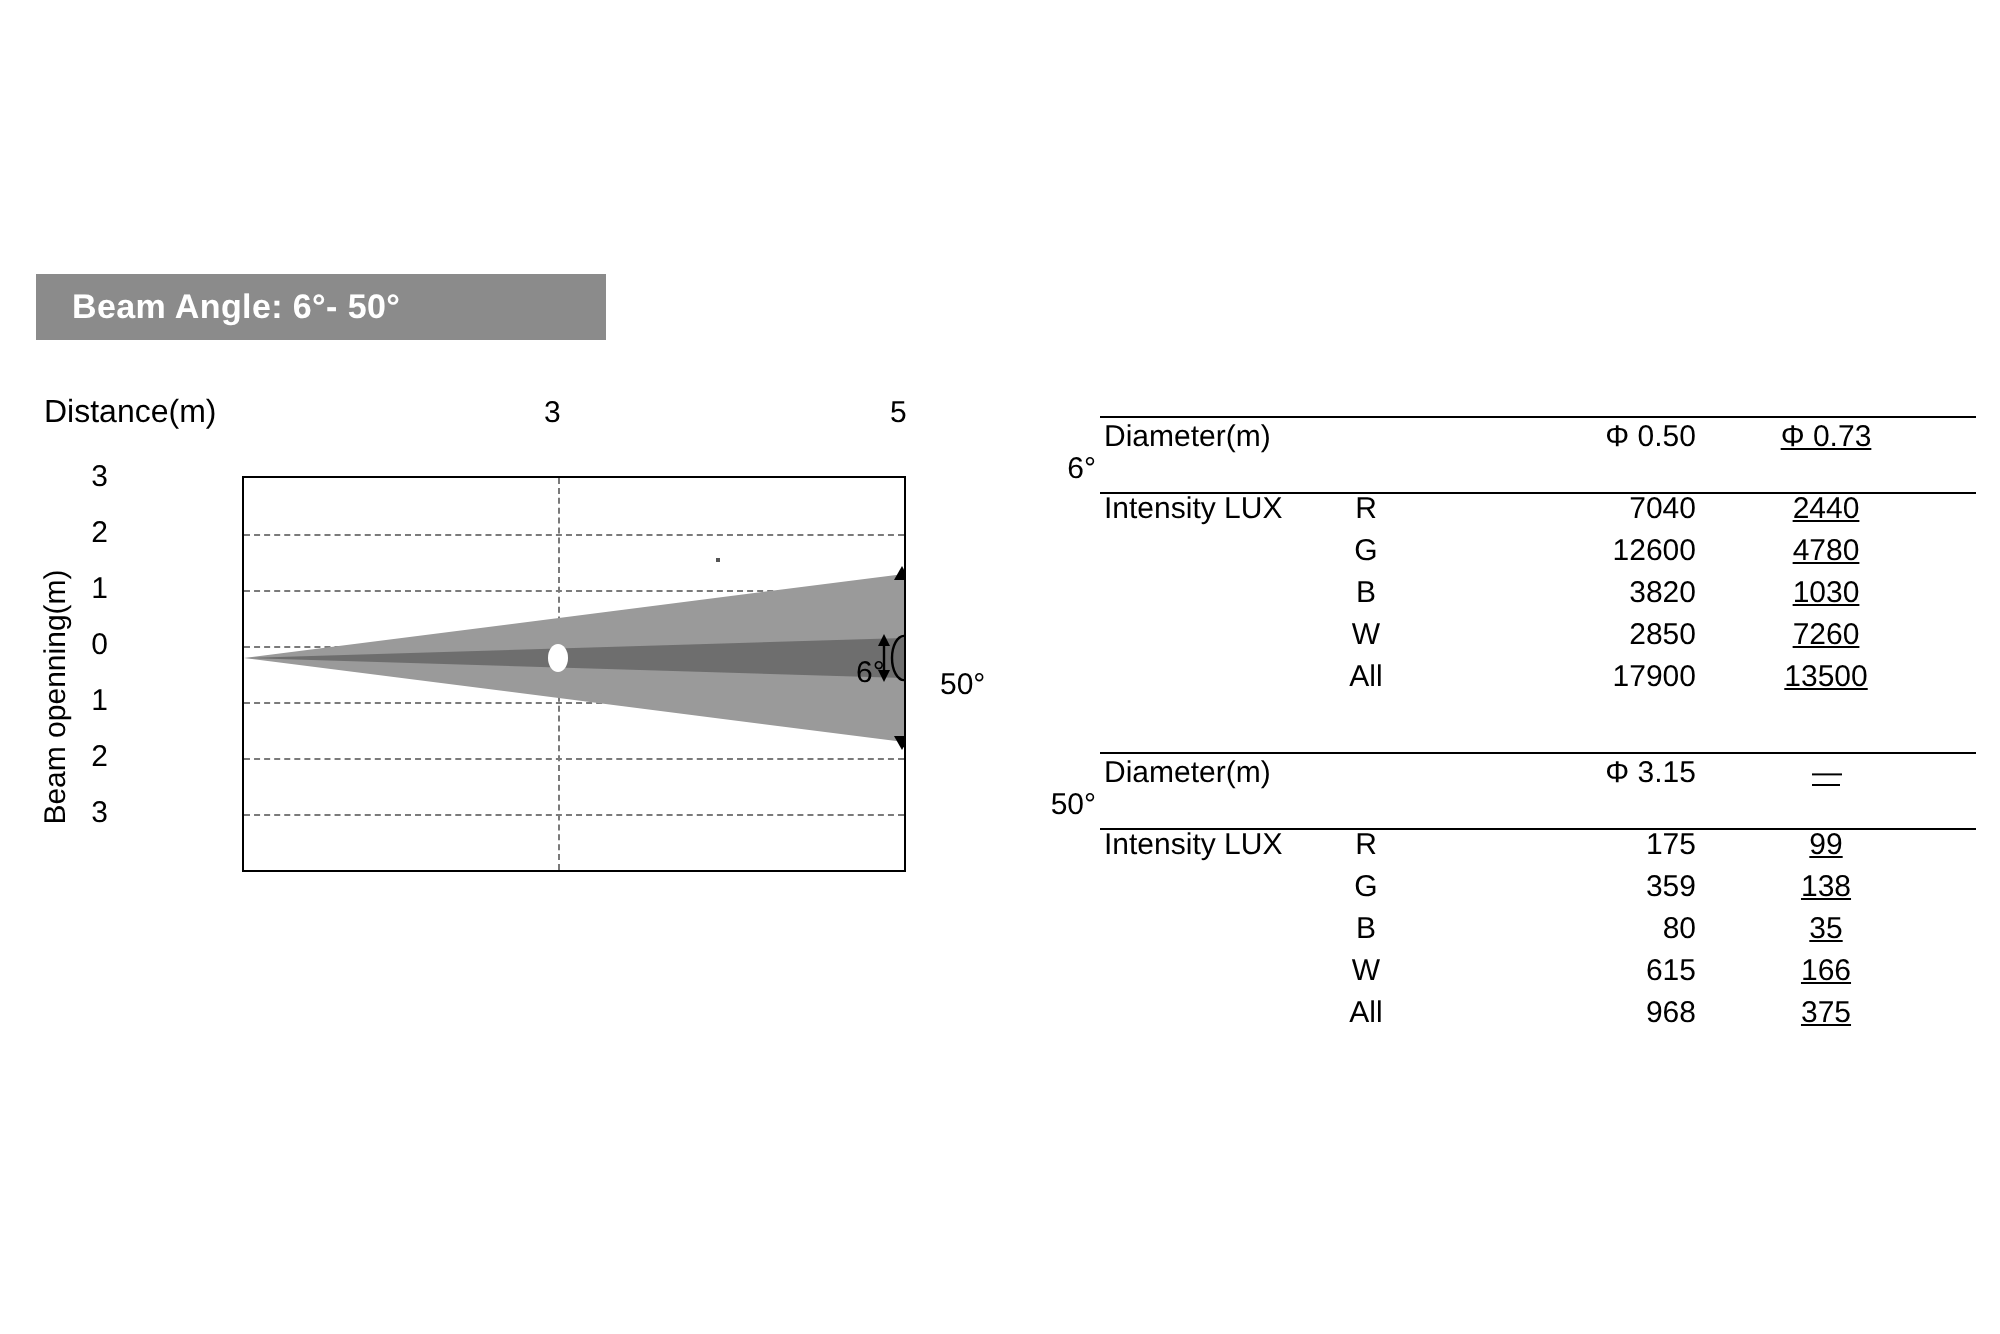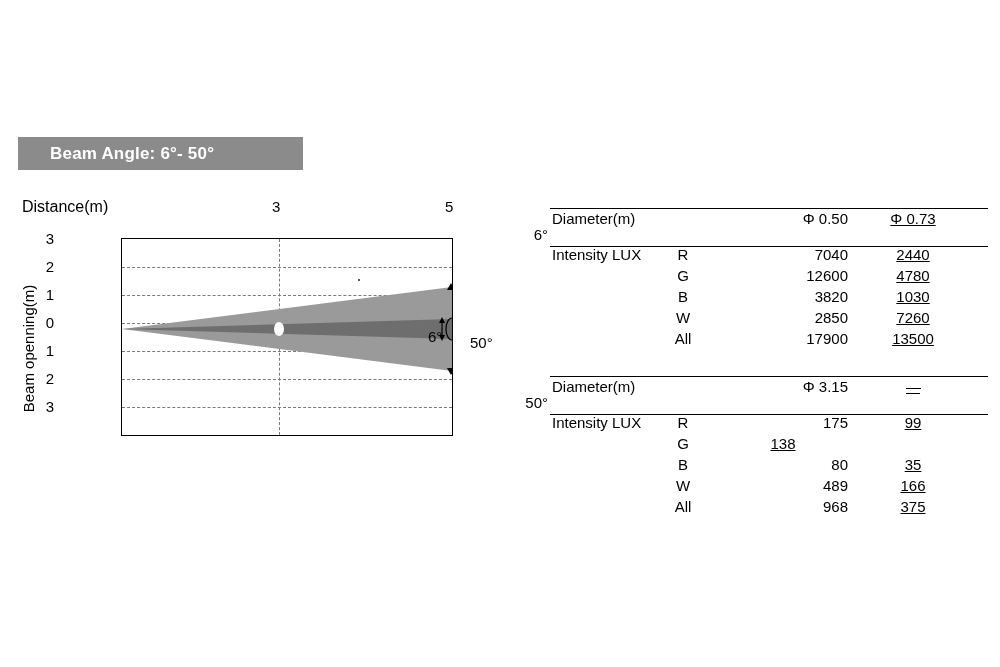--- a/index.html
+++ b/index.html
@@ -24,21 +24,21 @@
     width: 285px;
     height: 33px;
     background: #8b8b8b;
     display: flex;
     align-items: center;
   }
   .banner-text {
     color: #ffffff;
     font-size: 17px;
     font-weight: bold;
-    padding-left: 32px;
+    padding-left: 18px;
     letter-spacing: 0.2px;
   }
 
   
   .diagram {
     position: absolute;
     left: 0;
     top: 190px;
     width: 500px;
     height: 290px;
@@ -261,32 +261,33 @@
 
     <div class="row" style="margin-top:10px">
       <span class="c-label">Intensity LUX</span>
       <span class="c-chan">R</span>
       <span class="c-v1">175</span>
       <span class="c-v2">99</span>
     </div>
     <div class="row">
       <span class="c-label"></span>
       <span class="c-chan">G</span>
+      <span class="c-v1">359</span>
       <span class="c-v2">138</span>
     </div>
     <div class="row">
       <span class="c-label"></span>
       <span class="c-chan">B</span>
       <span class="c-v1">80</span>
       <span class="c-v2">35</span>
     </div>
     <div class="row">
       <span class="c-label"></span>
       <span class="c-chan">W</span>
-      <span class="c-v1">489</span>
+      <span class="c-v1">615</span>
       <span class="c-v2">166</span>
     </div>
     <div class="row">
       <span class="c-label"></span>
       <span class="c-chan">All</span>
       <span class="c-v1">968</span>
       <span class="c-v2">375</span>
     </div>
   </div>
 

